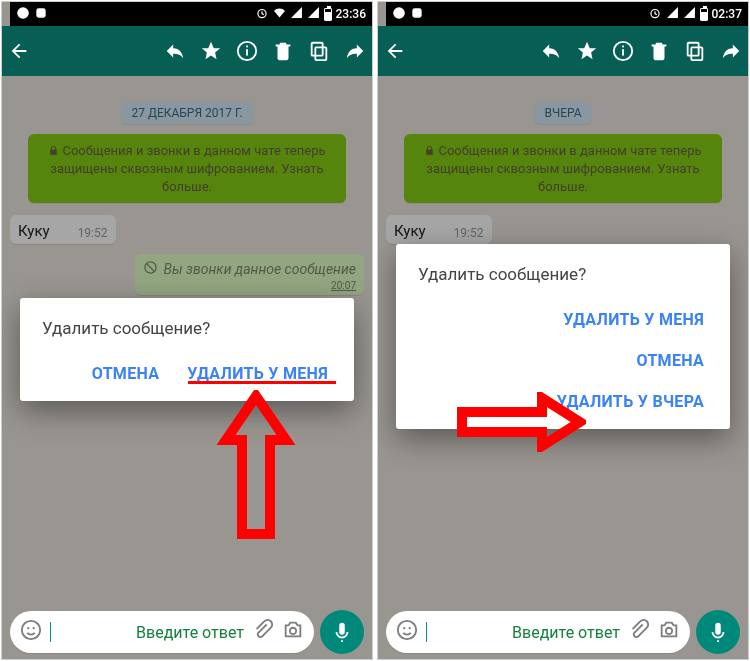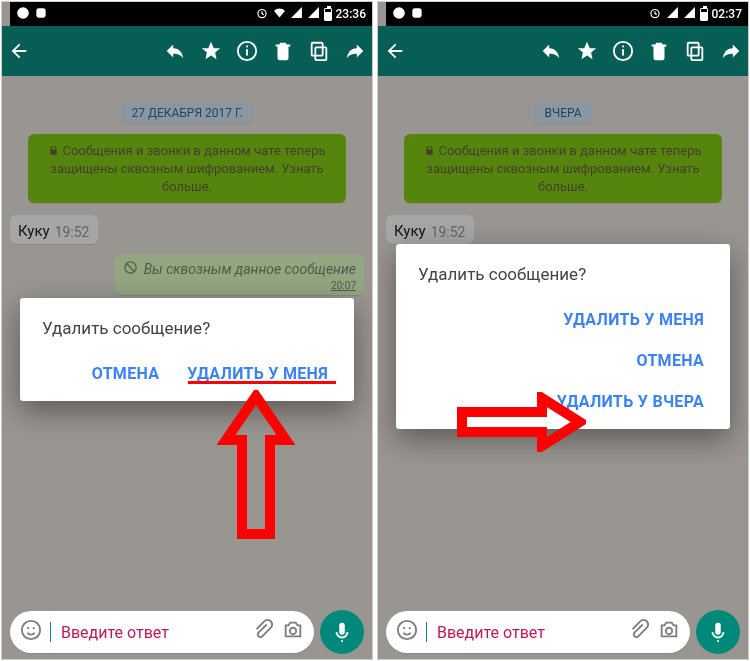--- a/index.html
+++ b/index.html
@@ -23,31 +23,31 @@
   .toolbar .tb { display:flex; align-items:center; justify-content:center; }
 
   .chat { position: relative; padding: 10px 8px; height: calc(100% - 24px - 50px - 54px); }
   .datepill { display: table; margin: 16px auto 10px; background: #d4e9f7; color: #3a6a8a; font-size: 12px; padding: 4px 10px; border-radius: 6px; box-shadow: 0 1px 0 rgba(0,0,0,0.08); }
   .notice { background: #84cc16; color: #6b6243; font-size: 13px; text-align: center; padding: 8px 12px; border-radius: 6px; width: 90%; margin: 0 auto 12px; line-height: 1.35; box-shadow: 0 1px 0 rgba(0,0,0,0.06); }
   .notice .lockwrap { display:inline-block; vertical-align:middle; margin-right:3px; }
   .notice svg { width:11px; height:11px; fill:#6b6243; }
 
   .bubble-in { display:inline-block; background:#fff; border-radius:6px; padding:6px 8px 4px; margin-bottom:10px; box-shadow:0 1px 0 rgba(0,0,0,0.1); }
   .bubble-in .txt { font-size:15px; color:#222; }
-  .bubble-in .time { font-size:14px; color:#999; margin-left:1px; vertical-align:bottom; }
+  .bubble-in .time { font-size:12px; color:#999; margin-left:24px; vertical-align:bottom; }
 
   .bubble-out { float:right; clear:both; background:#e1ffc7; border-radius:6px; padding:6px 8px 4px; margin-bottom:10px; box-shadow:0 1px 0 rgba(0,0,0,0.1); max-width:88%; }
   .bubble-out .deleted { color:#7d8b72; font-style:italic; font-size:14px; display:flex; align-items:center; gap:6px; }
   .bubble-out .deleted svg { width:15px; height:15px; fill:none; stroke:#7d8b72; stroke-width:2; }
   .bubble-out .time { font-size:10px; color:#7d8b72; text-align:right; margin-top:2px;text-decoration:underline; }
 
   .inputbar { position:absolute; left:0; right:0; bottom:0; height:54px; display:flex; align-items:center; gap:6px; padding:6px 8px; z-index:4; }
   .inputbar .field { flex:1; background:#fff; border-radius:22px; height:42px; display:flex; align-items:center; padding:0 10px; gap:8px; box-shadow:0 1px 1px rgba(0,0,0,0.1); }
   .inputbar .field svg { width:22px; height:22px; fill:#7d7d7d; }
-  .inputbar .field .ph { color:#be185d; font-size:16px; flex:1; }
+  .inputbar .field .ph { color:#15803d; font-size:16px; flex:1;text-align:right; }
   .inputbar .cursor { width:1px; height:20px; background:#128c7e; margin-right:2px; }
   .inputbar .send { width:44px; height:44px; border-radius:50%; background:#00897b; display:flex; align-items:center; justify-content:center; }
   .inputbar .send svg { width:22px; height:22px; fill:#fff; }
 
   .dialog { position:absolute; z-index:5; background:#fff; border-radius:3px; box-shadow:0 10px 30px rgba(0,0,0,0.4); padding:20px 22px 10px; }
   .dialog .title { font-size:17px; color:#444; margin-bottom:18px; }
   .dialog .actions { display:flex; flex-direction:column; align-items:flex-end; gap:6px; }
   .dialog .actions.row { flex-direction:row; justify-content:flex-end; gap:20px; }
   .dialog .btn { color:#3b82f6; font-size:16px; font-weight:700; letter-spacing:0.3px; padding:8px 4px; cursor:pointer; }
   .underline-red { position:absolute; height:3px; background:#f00; }
@@ -144,21 +144,21 @@
         <span class="txt">Куку</span>
         <span class="time">19:52</span>
       </div>
       <div style="clear:both"></div>
       <div class="bubble-out">
         <div class="deleted">
           <span><svg viewBox="0 0 24 24">
                 <circle cx="12" cy="12" r="9"></circle>
                 <path d="M6 6l12 12"></path>
               </svg></span>
-          <span>Вы сквозным данное сообщение</span>
+          <span>Вы звонки данное сообщение</span>
         </div>
         <div class="time">20:07</div>
       </div>
     </div>
 
     <div class="inputbar">
       <div class="field">
         <span><svg viewBox="0 0 24 24">
               <circle cx="12" cy="12" r="10" fill="none" stroke="#7d7d7d" stroke-width="2"></circle>
               <circle cx="9" cy="10" r="1.2" fill="#7d7d7d"></circle>

